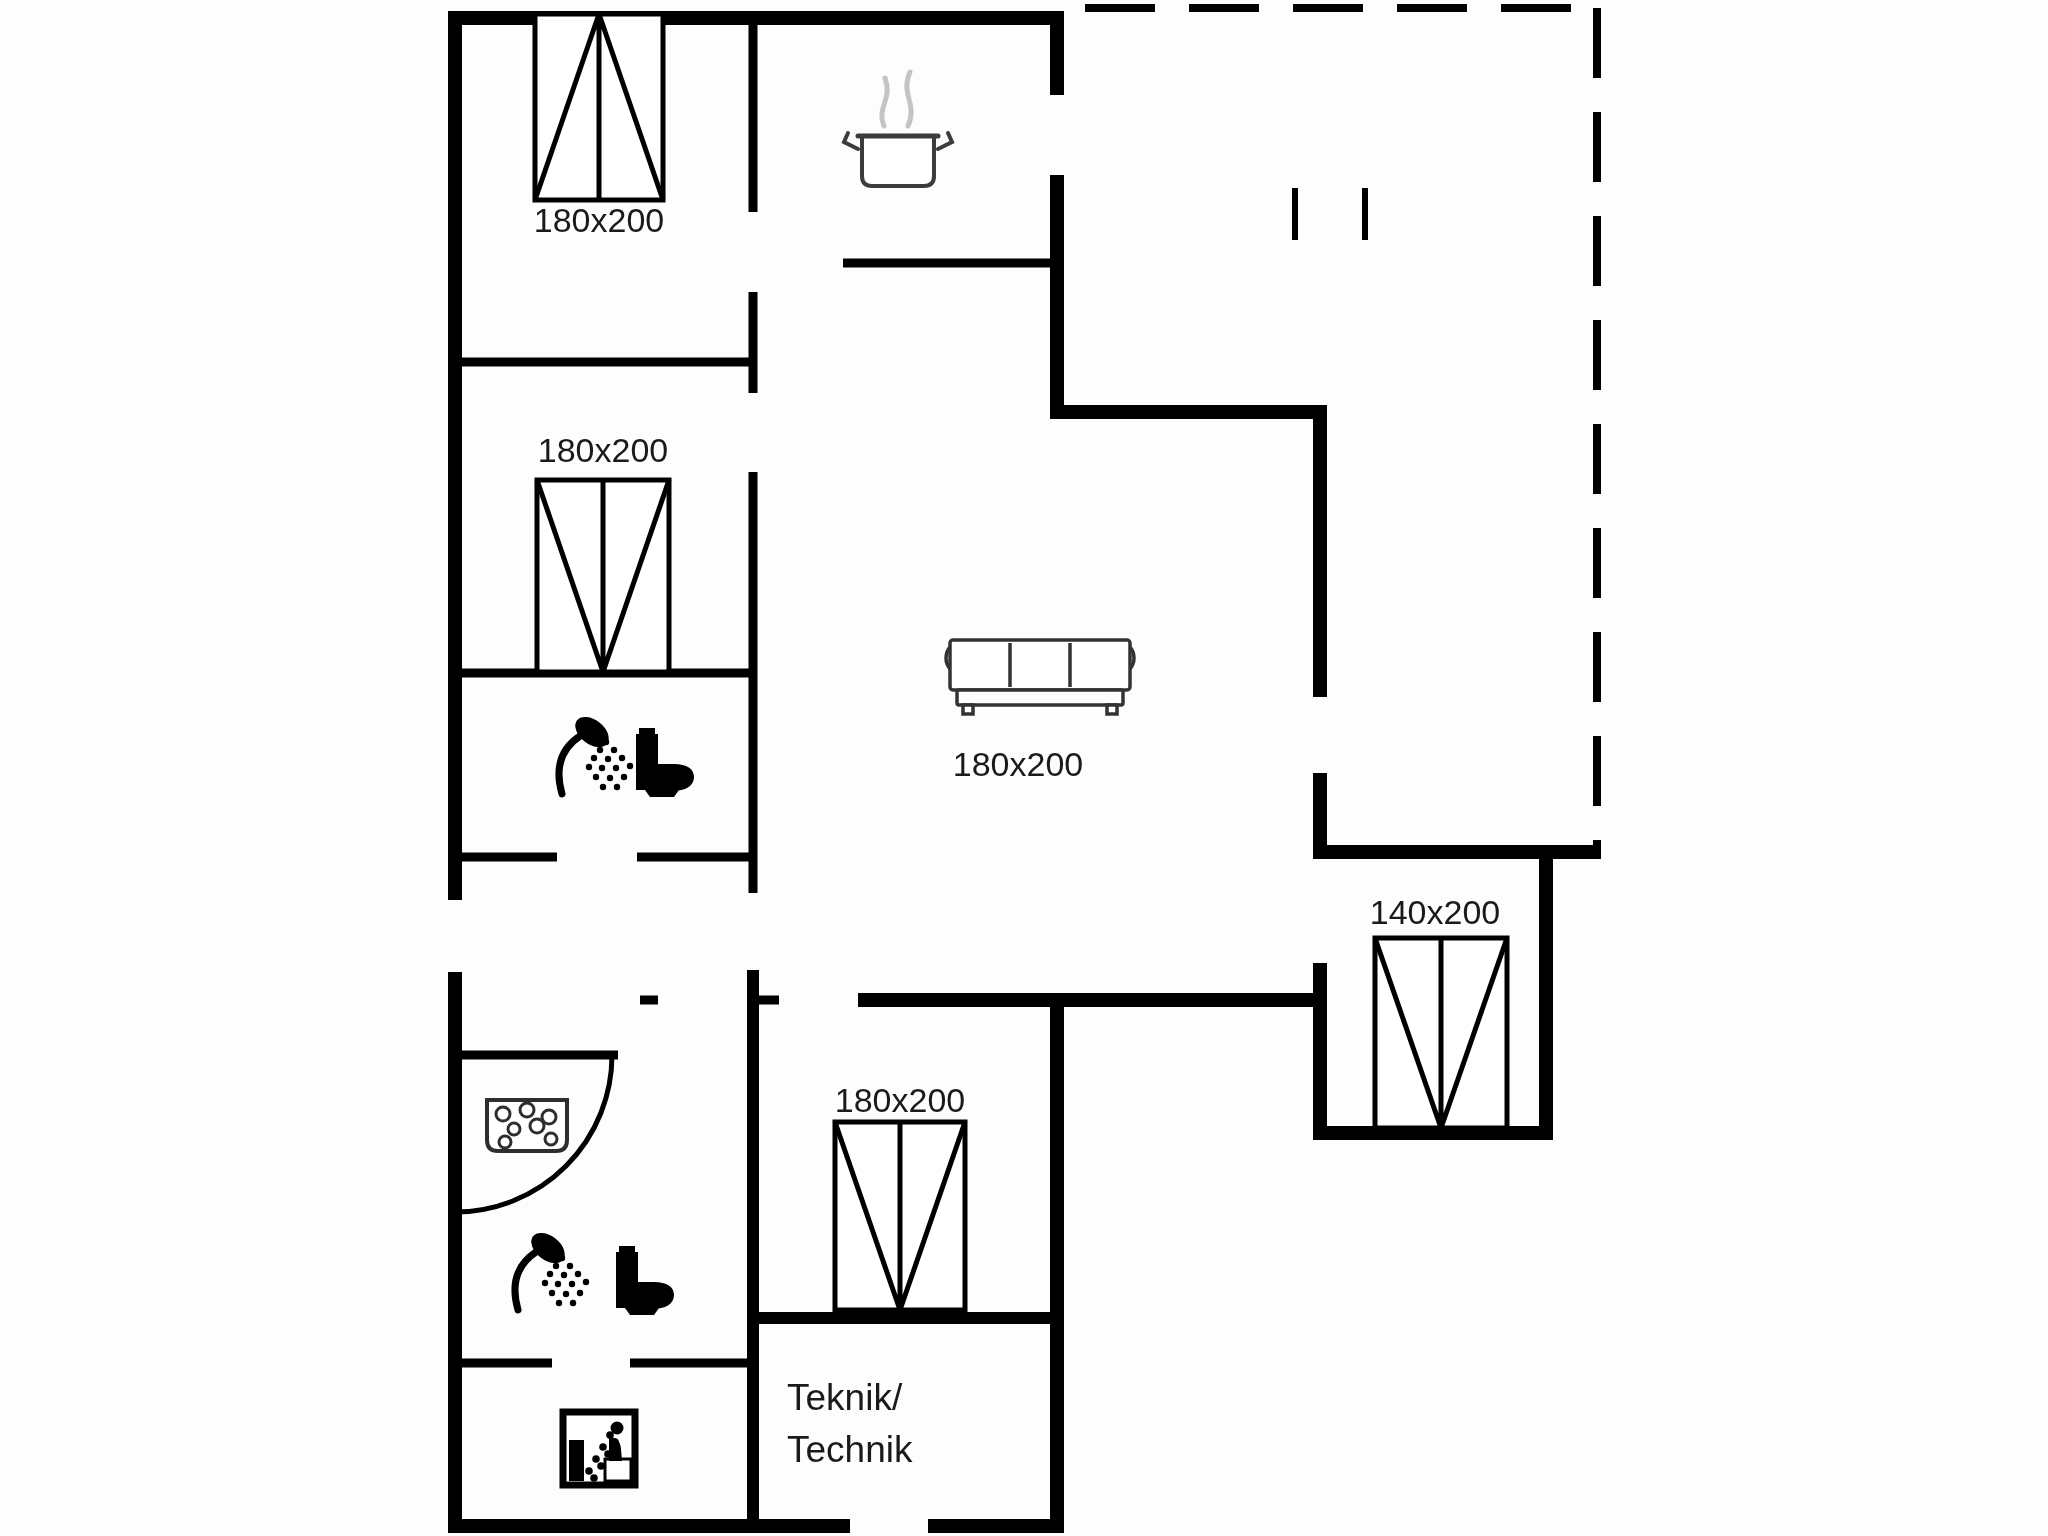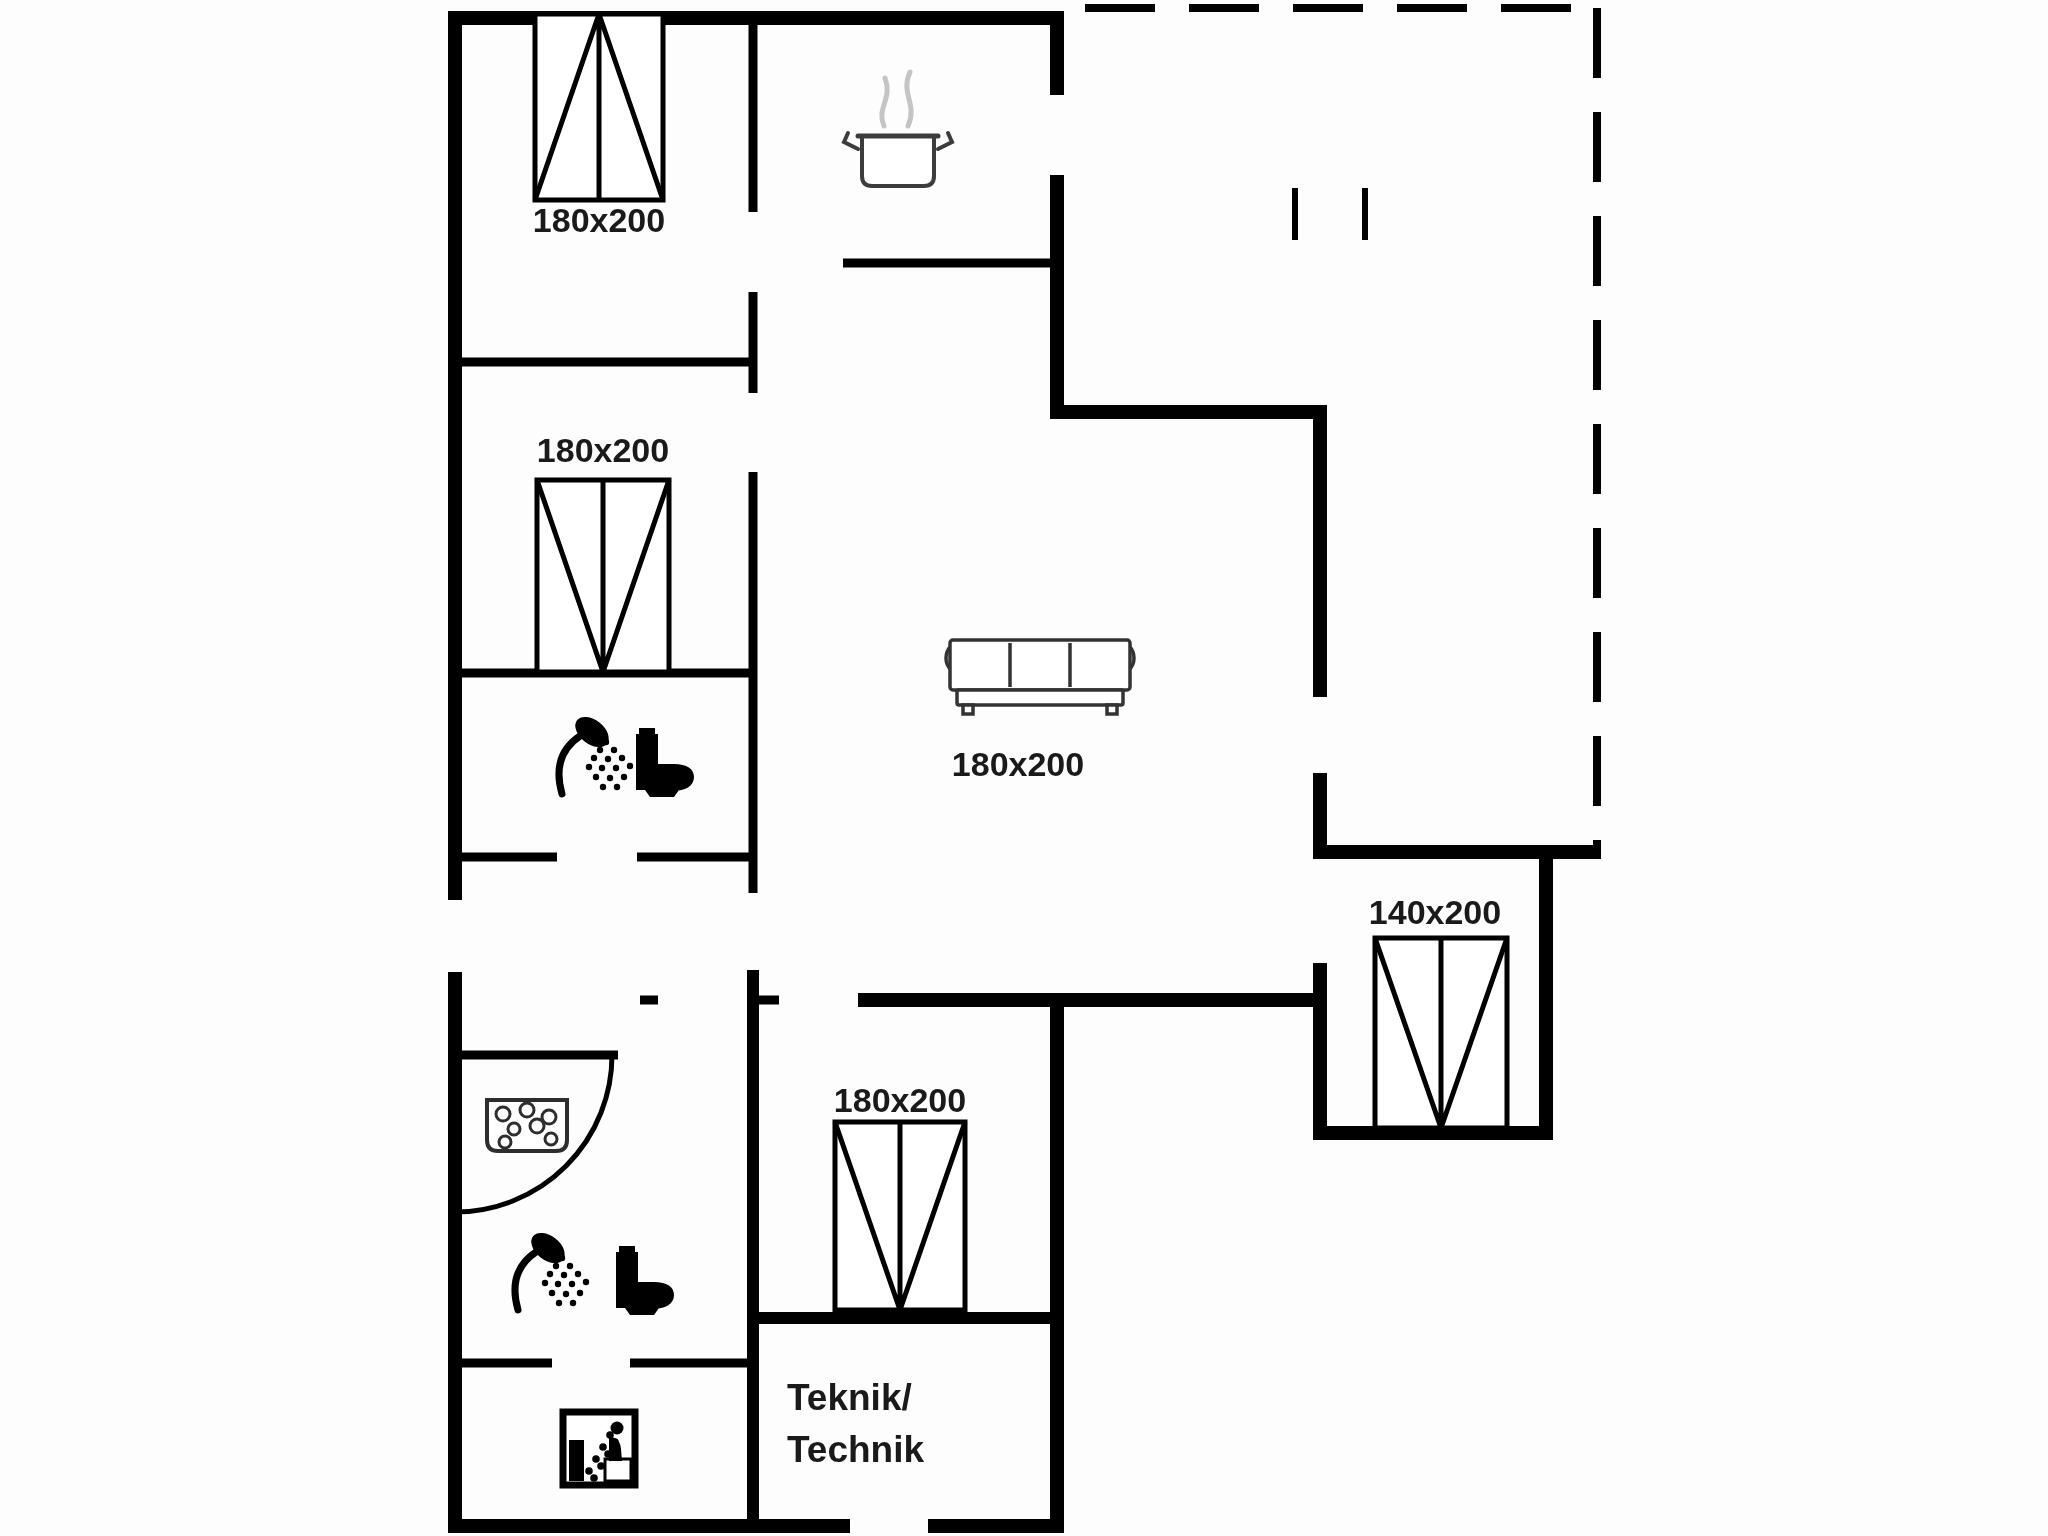--- a/index.html
+++ b/index.html
@@ -1,16 +1,16 @@
 <!DOCTYPE html>
 <html><head>
 <meta charset="utf-8">
 <style>
   html,body{margin:0;padding:0;background:#fdfdfd;}
-  .stage{width:2048px;height:1536px;position:relative;background:#fdfdfd;overflow:hidden;font-weight:bold;}
+  .stage{width:2048px;height:1536px;position:relative;background:#fdfdfd;overflow:hidden;}
   svg{display:block;width:100%;height:100%;}
   .wall{stroke:#000;fill:none;stroke-linecap:butt;}
   .wall-thick{stroke-width:14;}
   .wall-thin{stroke-width:9;}
   .wall-mid{stroke-width:12;}
   .dashed{stroke:#000;stroke-width:8;fill:none;stroke-dasharray:70 34;}
   .tick{stroke:#000;stroke-width:6;fill:none;}
   .bed-line{stroke:#000;stroke-width:5;fill:none;}
   .bed-fill{fill:#fff;stroke:#000;stroke-width:5;}
   .icon-line{stroke:#3c3c3c;stroke-width:4;fill:none;stroke-linecap:round;}

